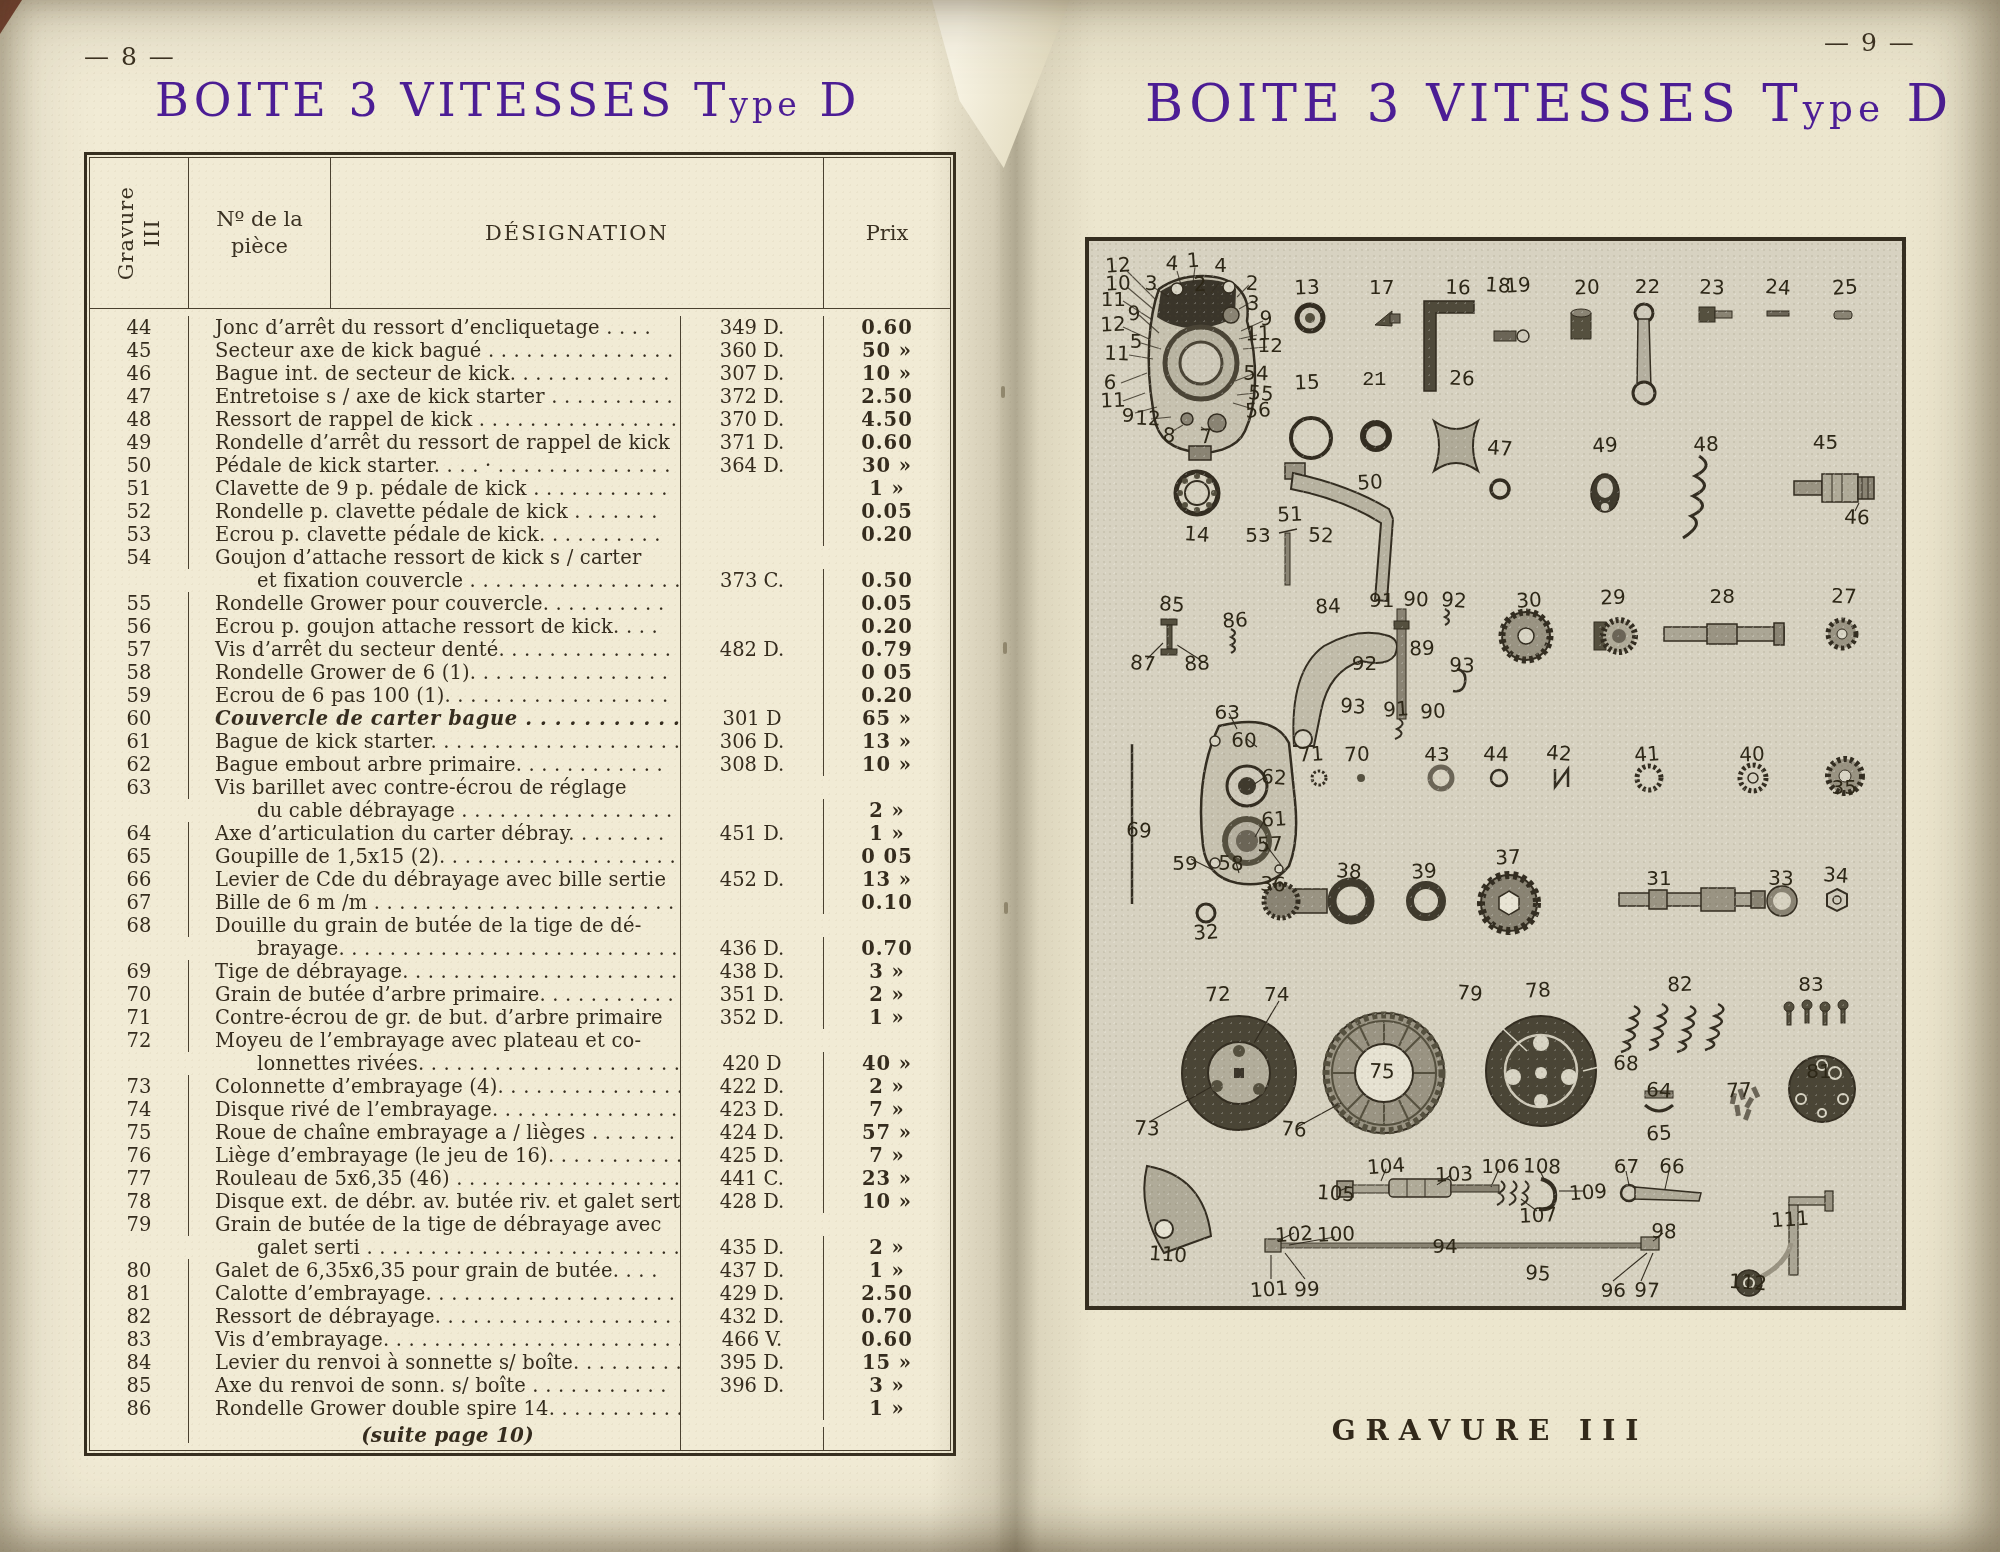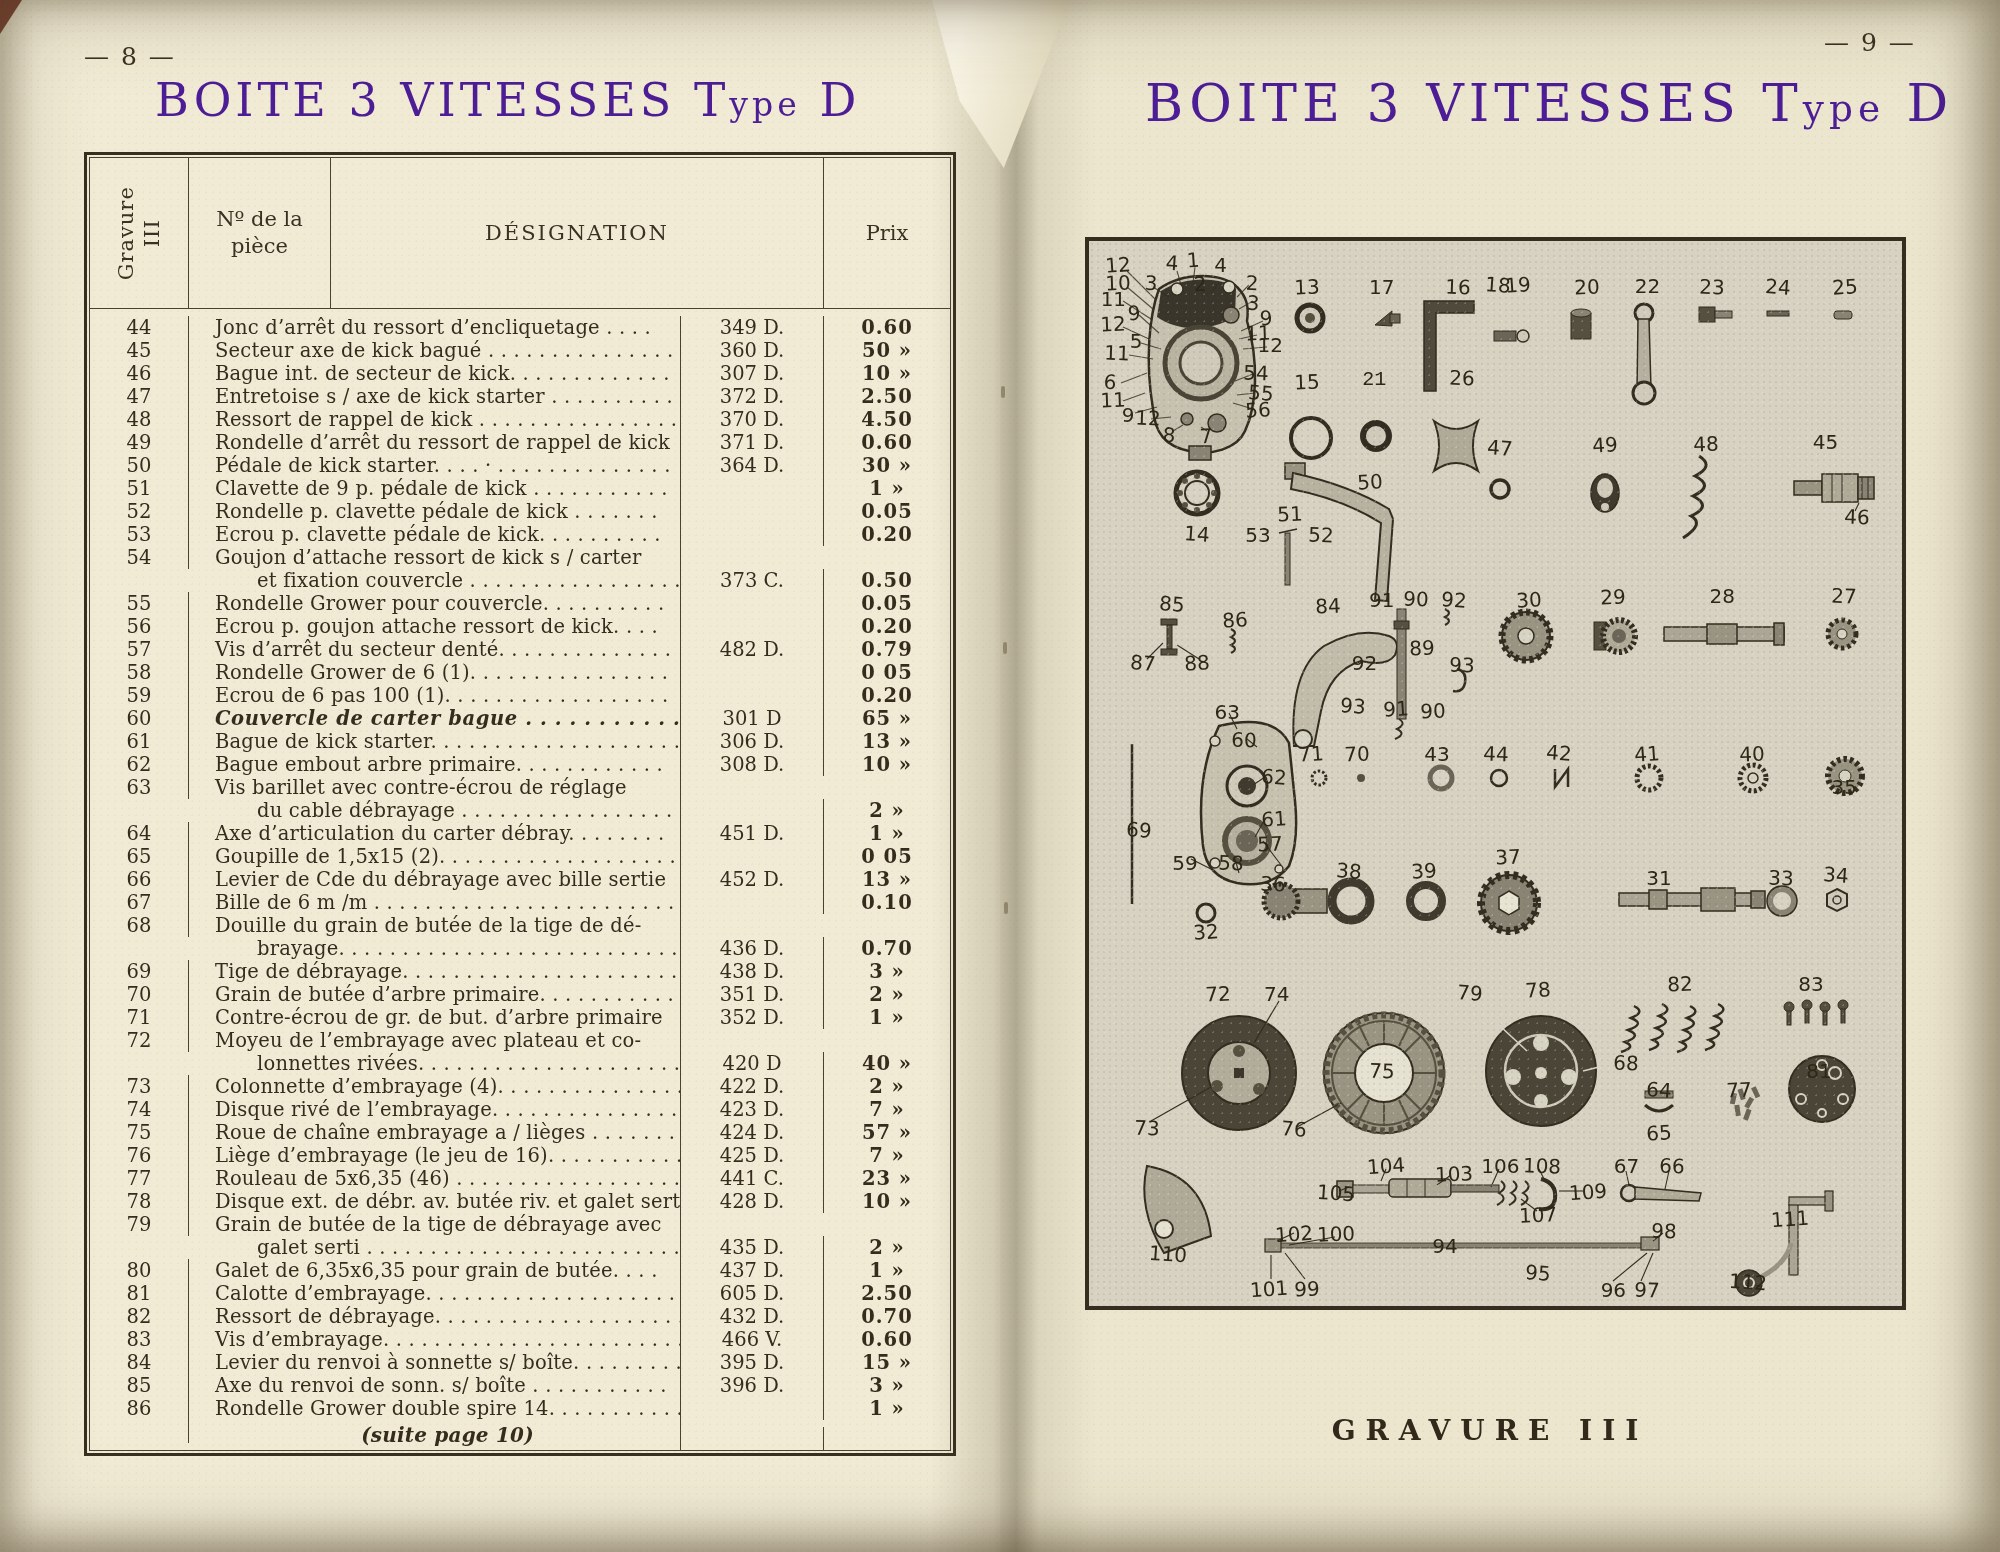--- a/index.html
+++ b/index.html
@@ -399,21 +399,21 @@
             <div class="dline">Galet de 6,35x6,35 pour grain de butée. . . .</div>
           </div>
           <div class="c-piece">437 D.</div>
           <div class="c-prix">1 »</div>
         </div>
         <div class="trow">
           <div class="c-num">81</div>
           <div class="c-des">
             <div class="dline">Calotte d’embrayage. . . . . . . . . . . . . . . . . . . . . .</div>
           </div>
-          <div class="c-piece">605 D.</div>
+          <div class="c-piece">429 D.</div>
           <div class="c-prix">2.50</div>
         </div>
         <div class="trow">
           <div class="c-num">82</div>
           <div class="c-des">
             <div class="dline">Ressort de débrayage. . . . . . . . . . . . . . . . . . . . .</div>
           </div>
           <div class="c-piece">432 D.</div>
           <div class="c-prix">0.70</div>
         </div>

